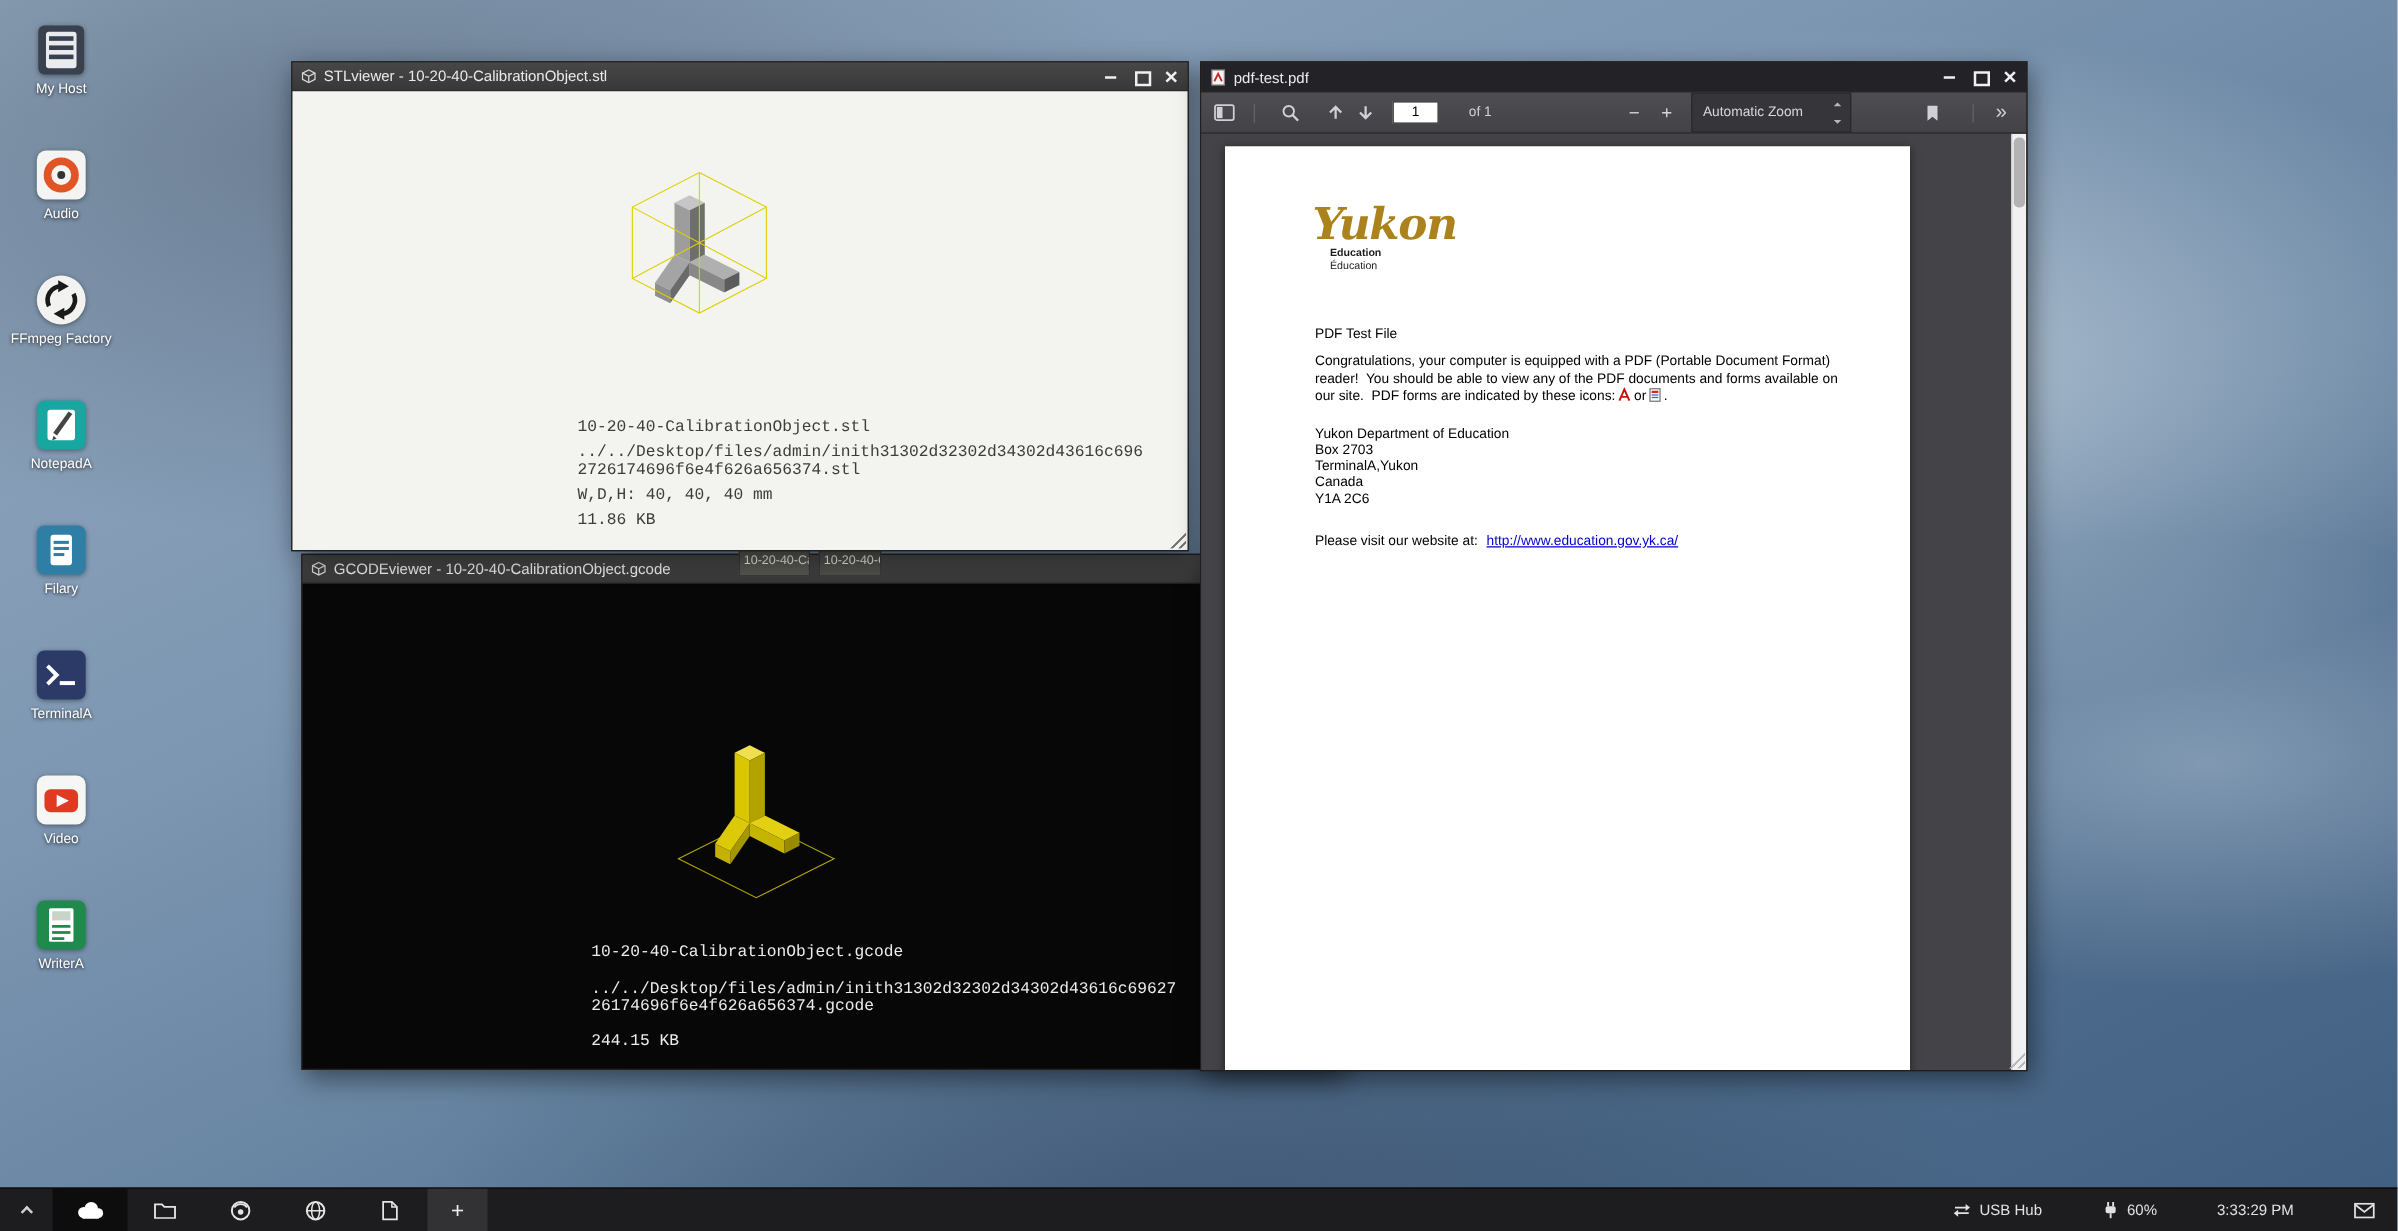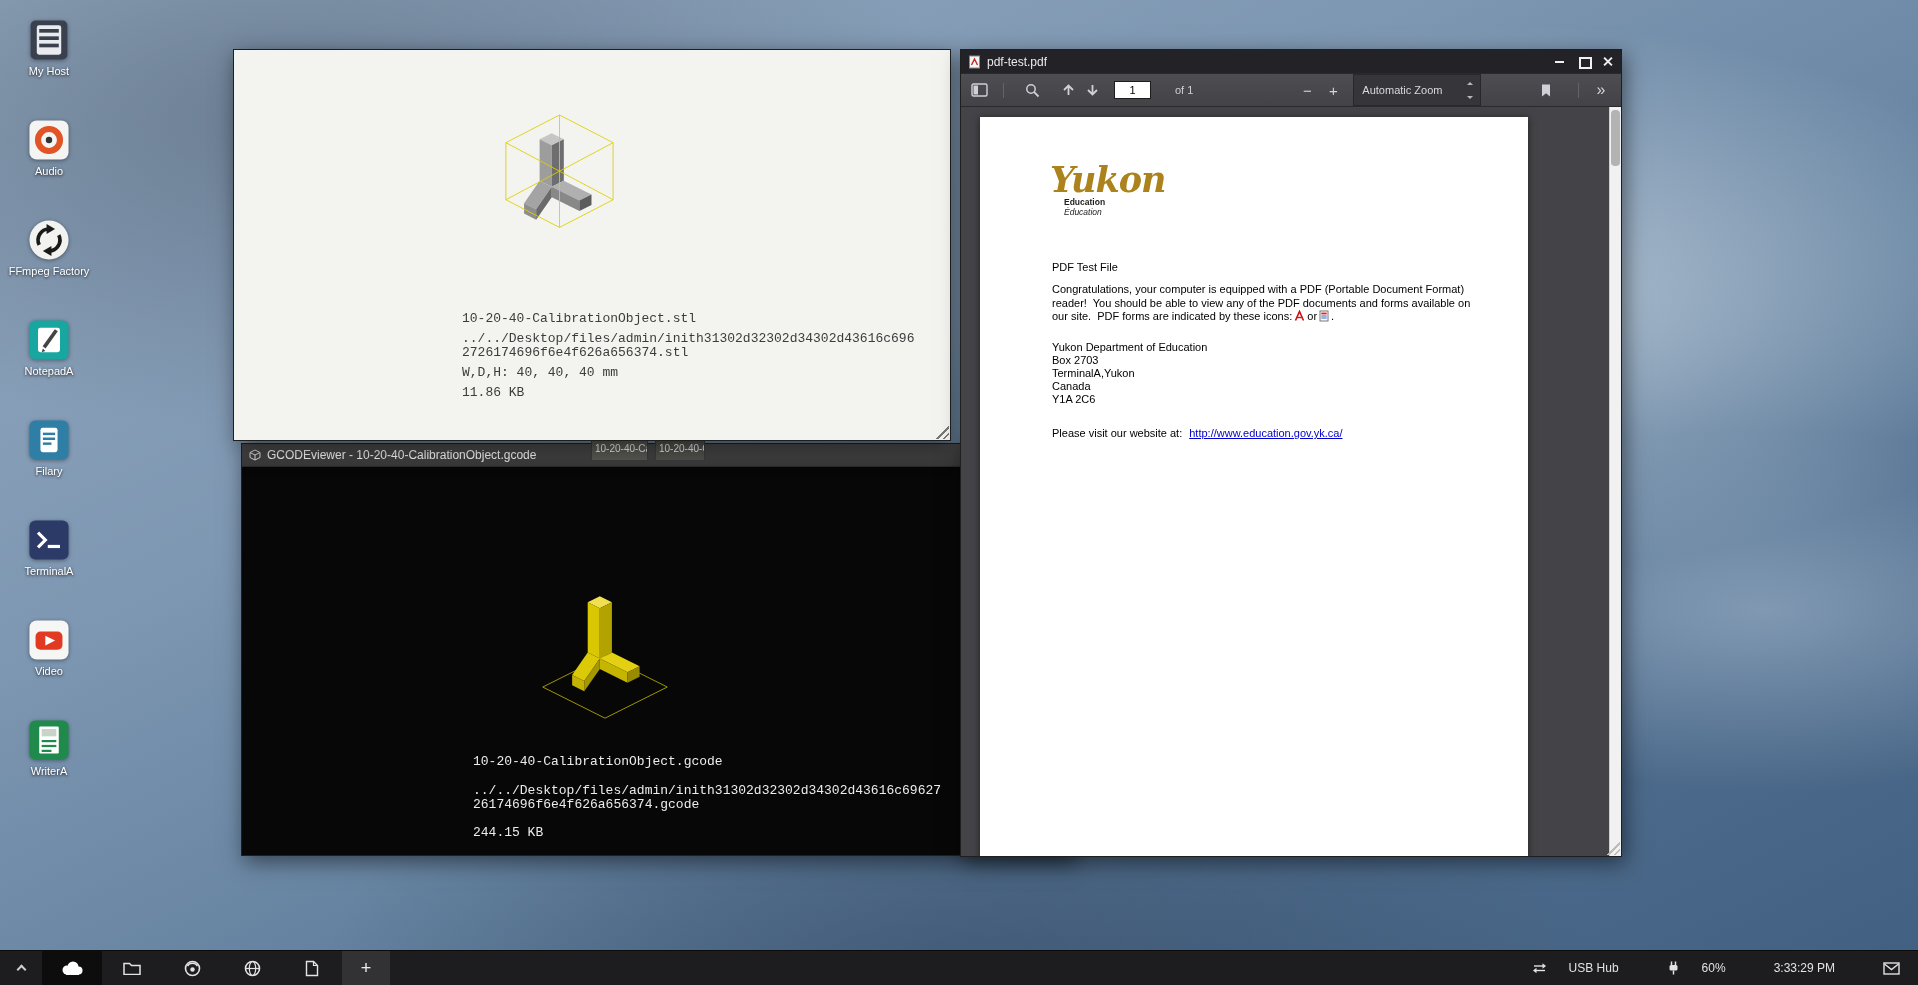--- a/index.html
+++ b/index.html
@@ -85,39 +85,39 @@
 
 .pdf-content{flex:1;position:relative;background:#444448;overflow:hidden}
 .pdf-page{position:absolute;left:19px;top:10px;width:548px;height:800px;background:#fff;box-shadow:0 1px 7px rgba(0,0,0,.55)}
 .pdf-scroll{position:absolute;right:0;top:0;bottom:0;width:12px;background:#f1f1f1;border-left:1px solid #cfcfcf}
 .pdf-thumb{position:absolute;left:1px;top:3px;width:9px;height:56px;border-radius:4px;background:#b3b3b3;cursor:pointer}
 
 .yukon-logo{position:absolute;left:70px;top:44px}
 .logo-word{font-family:"DejaVu Serif",serif;font-style:italic;font-weight:bold;font-size:35px;line-height:38px;letter-spacing:-1px;color:#ab821b}
 .logo-subs{margin-left:14px;margin-top:-2px}
 .logo-sub{font-size:8.5px;font-weight:bold;color:#1c1c1c;line-height:10px}
-.logo-sub.fr{font-style:italic;font-weight:normal}
+.logo-sub.fr{font-weight:normal}
 .doc-heading{position:absolute;left:72px;top:144px;font-size:11px;color:#000}
 .doc-para{position:absolute;left:72px;top:166px;width:480px;font-size:11px;line-height:13.5px;color:#000}
 .doc-para div{white-space:pre-wrap}
 .doc-para svg{vertical-align:-2px;margin:0 2px}
 .doc-address{position:absolute;left:72px;top:224px;font-size:11px;line-height:13px;color:#000}
 .doc-visit{position:absolute;left:72px;top:310px;font-size:11px;color:#000;white-space:pre-wrap}
 .doc-visit a{color:#0000cc;text-decoration:underline;margin-left:7px;cursor:pointer}
 
 
 .taskbar{position:absolute;left:0;bottom:0;width:100%;height:35px;background:#1d1d1f;border-top:1px solid #0b0b0c;display:flex;align-items:center;z-index:10}
 .tb-caret{width:42px;height:35px;display:flex;align-items:center;justify-content:center;cursor:pointer}
 .chev-up{width:7px;height:7px;border-left:2px solid #cfcfcf;border-top:2px solid #cfcfcf;transform:rotate(45deg);margin-top:3px}
 .task-tile{width:60px;height:35px;display:flex;align-items:center;justify-content:center;cursor:pointer}
 .task-tile.active{background:#0d0d0d}
 .task-tile.plus-tile{background:#323234;width:48px}
 .plus-tile::before{content:"+";color:#ececec;font-size:18px;line-height:18px}
 .tb-right{margin-left:auto;display:flex;align-items:center;color:#e2e2e2;font-size:12px}
-.status{display:flex;align-items:center;gap:22px;margin-right:48px;cursor:pointer}
+.status{display:flex;align-items:center;gap:7px;margin-right:48px;cursor:pointer}
 .tb-clock{margin-right:48px}
 .tb-mail{margin-right:18px;display:flex;align-items:center;cursor:pointer}
 </style>
 </head>
 <body>
 
 <div class="dicons">
 
   <div class="dicon">
     <svg viewBox="0 0 36 36">
@@ -233,20 +233,32 @@
     </svg>
     <div class="file-info" id="gcode-info">
       <div class="fname">10-20-40-CalibrationObject.gcode</div>
       <div class="path">../../Desktop/files/admin/inith31302d32302d34302d43616c6962726174696f6e4f626a656374.gcode</div>
       <div class="fsize">244.15 KB</div>
     </div>
   </div>
 </div>
 
 <div class="window" id="stl-window">
+  <div class="titlebar">
+    <svg width="12" height="12" viewBox="0 0 12 12">
+      <polygon points="6,1 11,3.5 11,8.5 6,11 1,8.5 1,3.5" fill="none" stroke="#d8d8d8" stroke-width="1"></polygon>
+      <path d="M6 6 L6 11 M6 6 L1 3.5 M6 6 L11 3.5" stroke="#d8d8d8" stroke-width="1" fill="none"></path>
+    </svg>
+    <span class="title-text">STLviewer - 10-20-40-CalibrationObject.stl</span>
+    <div class="win-controls">
+      <div class="ctrl ctrl-min"></div>
+      <div class="ctrl ctrl-max"></div>
+      <div class="ctrl ctrl-close"></div>
+    </div>
+  </div>
   <div class="stl-content">
     <svg class="stl-view" viewBox="0 0 170 160">
 
       <polygon points="62,34 76,27 90,34 76,41" fill="#c6c6c6"></polygon>
       <polygon points="62,34 62,82 76,89 76,41" fill="#9d9d9d"></polygon>
       <polygon points="76,41 76,89 90,82 90,34" fill="#6e6e6e"></polygon>
       <polygon points="76,89 90,82 122,98 108,105" fill="#b0b0b0"></polygon>
       <polygon points="76,89 108,105 108,117 76,101" fill="#888888"></polygon>
       <polygon points="108,105 122,98 122,110 108,117" fill="#5c5c5c"></polygon>
       <polygon points="62,82 76,89 58,115 44,108" fill="#a4a4a4"></polygon>

